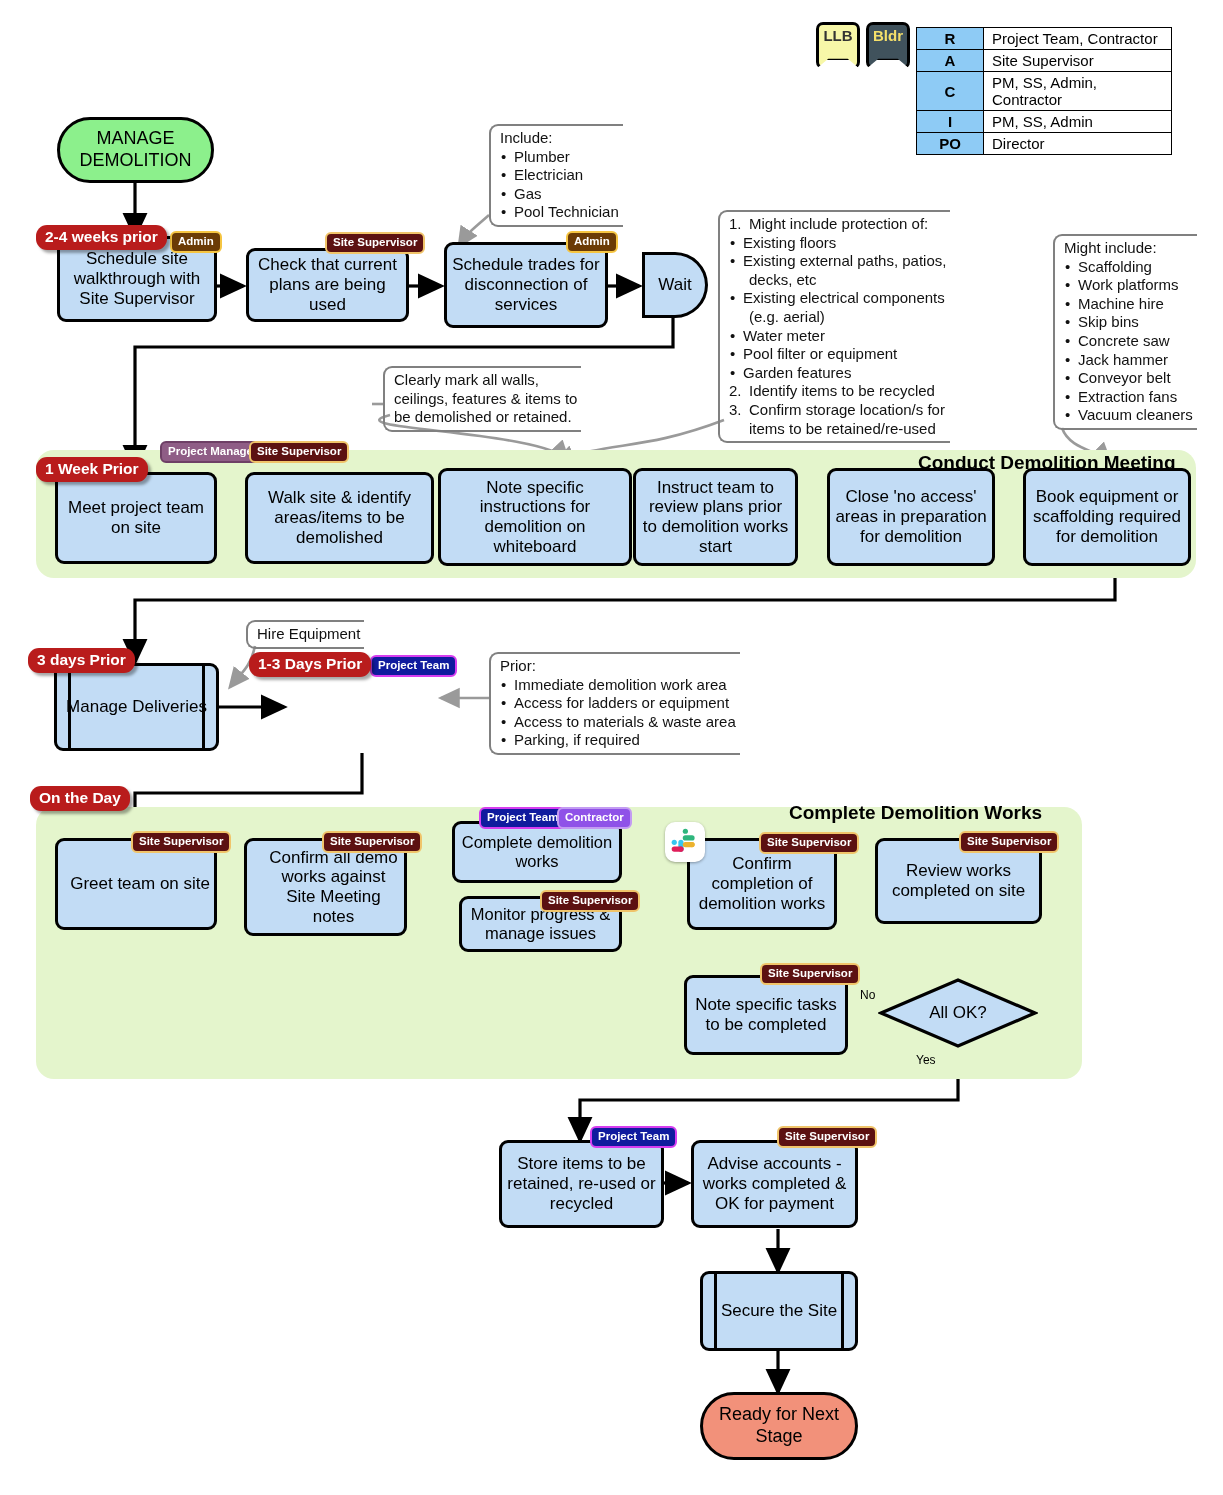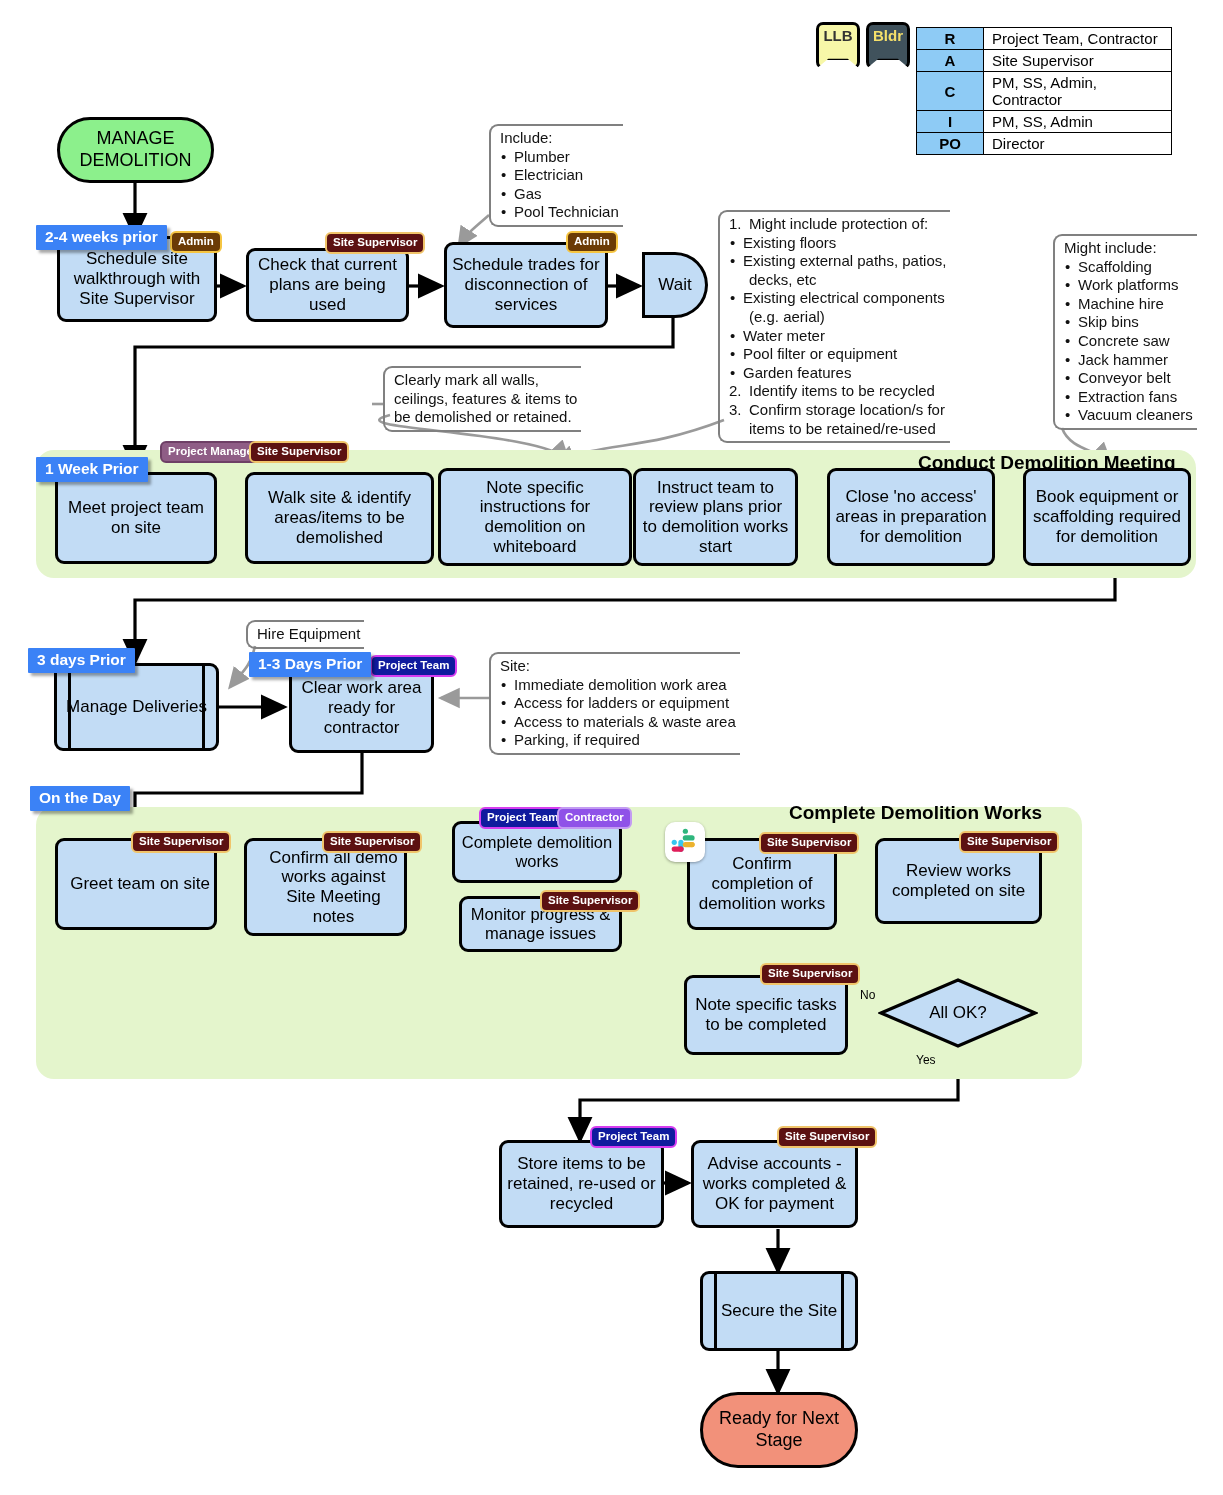--- a/index.html
+++ b/index.html
@@ -58,22 +58,22 @@
     border:2px solid #000;z-index:6;
   }
   .b-admin{background:#6b3b06;border-color:#f5c542;color:#ffffff;}
   .b-ss{background:#5c1111;border-color:#f0c46a;color:#ffffff;}
   .b-pm{background:#8f5d86;border-color:#6e3f66;color:#ffffff;}
   .b-pt{background:#101b9e;border-color:#d63df0;color:#ffffff;}
   .b-con{background:#8f52e8;border-color:#c39bf2;color:#ffffff;}
 
   
   .timetag{
-    position:absolute;background:#3b82f6;color:#fff;font-weight:bold;font-size:15.5px;
-    border-radius:1px;padding:3px 9px 4px 9px;white-space:nowrap;z-index:7;
+    position:absolute;background:#b91c1c;color:#fff;font-weight:bold;font-size:15.5px;
+    border-radius:11px;padding:3px 9px 4px 9px;white-space:nowrap;z-index:7;
     box-shadow:3px 3px 3px rgba(0,0,0,.35);
   }
 
   
   .note{
     position:absolute;font-size:15px;line-height:1.24;color:#111;
     border-left:2px solid #808080;
     border-top:2px solid #808080;border-bottom:2px solid #808080;
     border-right:0;border-radius:9px 0 0 9px;
     padding:3px 4px 3px 9px;white-space:nowrap;
@@ -334,36 +334,33 @@
     <span>Book equipment or scaffolding required for demolition</span>
   </div>
 
   <div class="pbox subproc abs" style="left:54px;top:663px;width:165px;height:88px;position:absolute;">
     <span>Manage Deliveries</span>
   </div>
   <div class="timetag" style="left:28px;top:648px;">
     <span>3 days Prior</span>
   </div>
 
-  <div class="pbox abs" style="left:289px;top:663px;width:145px;height:90px;">
-    <span>Clear work area ready for contractor</span>
-  </div>
   <div class="timetag" style="left:249px;top:652px;">
     <span>1-3 Days Prior</span>
   </div>
   <div class="badge b-pt" style="left:370px;top:655px;">
     <span>Project Team</span>
   </div>
 
   <div class="note" style="left:246px;top:620px;">
     <span class="nl">Hire Equipment</span>
   </div>
 
   <div class="note" style="left:489px;top:652px;">
-    <span class="nl">Site:</span>
+    <span class="nl">Prior:</span>
     <span class="nl bullet">Immediate demolition work area</span>
     <span class="nl bullet">Access for ladders or equipment</span>
     <span class="nl bullet">Access to materials &amp; waste area</span>
     <span class="nl bullet">Parking, if required</span>
   </div>
 
   <div class="timetag" style="left:30px;top:786px;">
     <span>On the Day</span>
   </div>
 
@@ -455,17 +452,17 @@
     <span>Advise accounts - works completed &amp; OK for payment</span>
   </div>
   <div class="badge b-ss" style="left:777px;top:1126px;">
     <span>Site Supervisor</span>
   </div>
 
   <div class="pbox subproc abs" style="left:700px;top:1271px;width:158px;height:80px;position:absolute;">
     <span>Secure the Site</span>
   </div>
 
-  <div class="term end abs" style="left:700px;top:1392px;width:158px;height:76px;">
+  <div class="term end abs" style="left:700px;top:1392px;width:158px;height:68px;">
     <span>Ready for Next Stage</span>
   </div>
 
 </div>
 
 </body></html>

